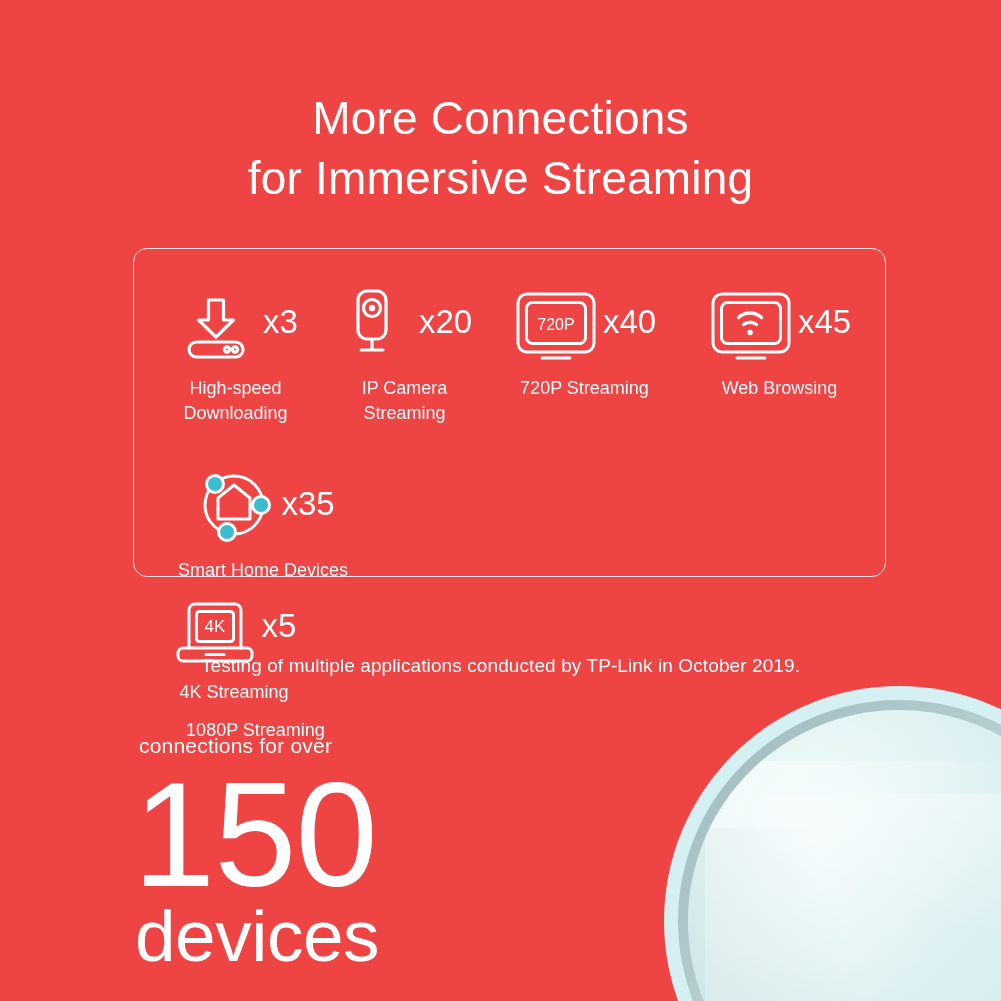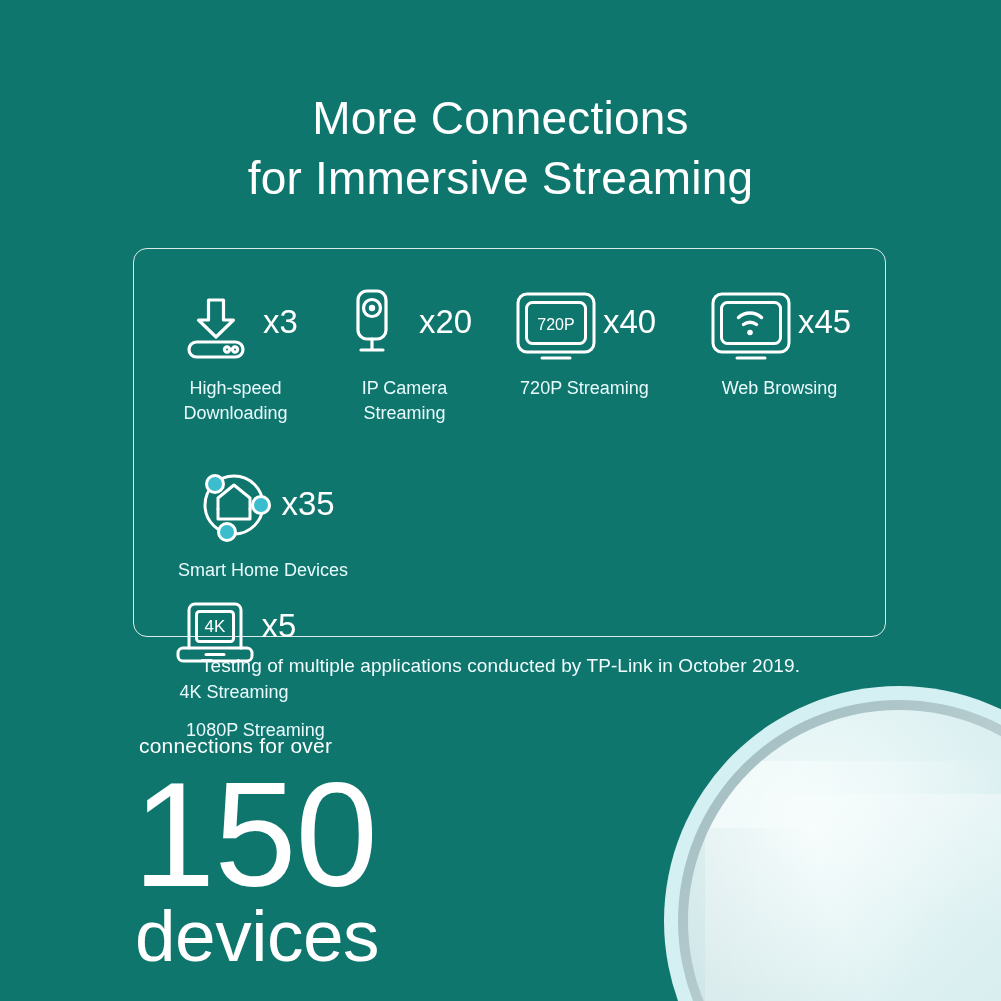--- a/index.html
+++ b/index.html
@@ -8,21 +8,21 @@
     background: #ffffff;
   }
   body {
     font-family: "Liberation Sans", sans-serif;
   }
   #poster {
     position: relative;
     width: 1001px;
     height: 1001px;
     overflow: hidden;
-    background: #0f766e;
+    background: #ef4444;
     text-decoration: underline;
   }
 
   
   .headline {
     position: absolute;
     left: 0;
     top: 88px;
     width: 1001px;
     text-align: center;
@@ -33,21 +33,21 @@
     letter-spacing: 0.2px;
   }
   .headline .line { display: block; }
 
   
   .card {
     position: absolute;
     left: 133px;
     top: 248px;
     width: 753px;
-    height: 389px;
+    height: 329px;
     border: 1.6px solid rgba(255,255,255,0.85);
     border-radius: 14px;
     box-sizing: border-box;
   }
 
   .row {
     position: absolute;
     left: 0;
     width: 753px;
     display: flex;

